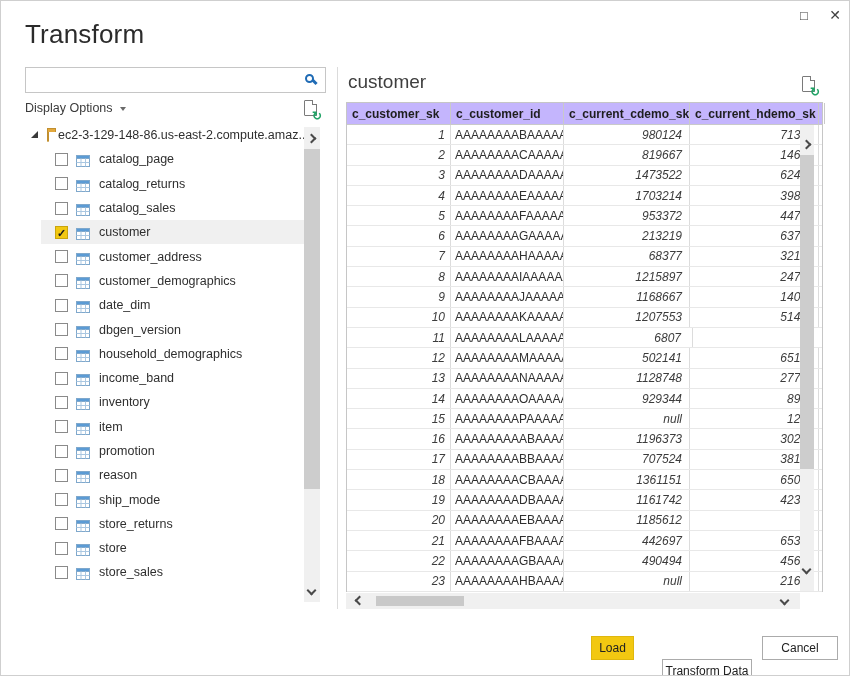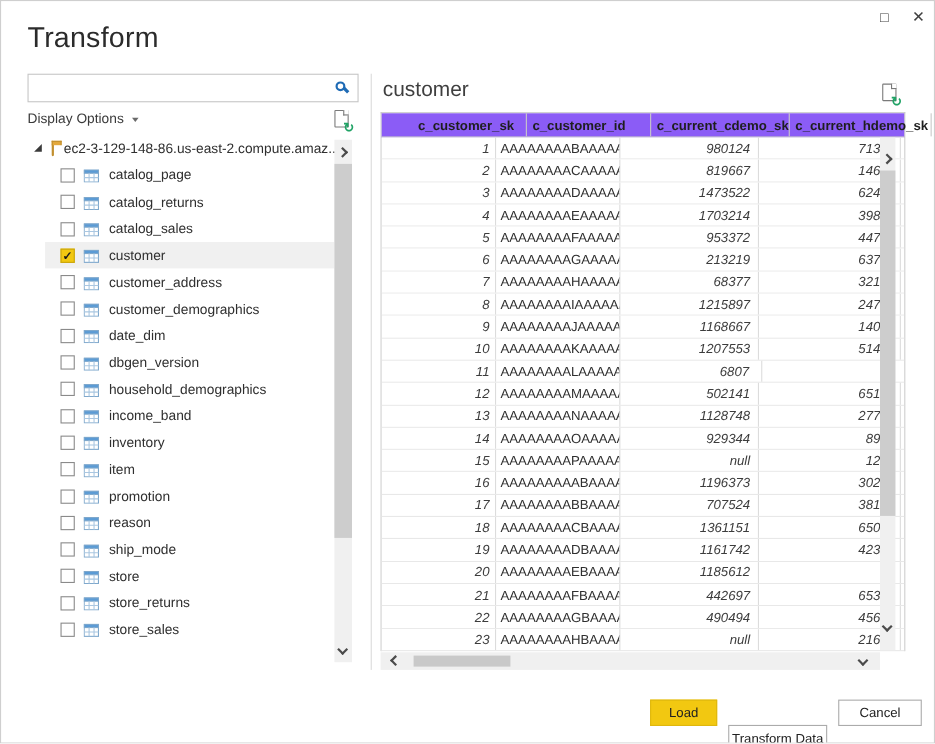--- a/index.html
+++ b/index.html
@@ -55,36 +55,36 @@
   .chev-down{transform:rotate(-45deg);}
   .chev-left{transform:rotate(45deg);}
   .chev-right{transform:rotate(225deg) scaleY(-1);transform:rotate(315deg) scaleX(1) ;transform:rotate(-135deg) scaleX(-1);transform:rotate(315deg);}
 
   .divider{position:absolute;left:336px;top:66px;width:1px;height:542px;background:#dbdbdb;}
 
   
   .preview-title{position:absolute;left:347px;top:70px;font-size:19px;font-weight:300;color:#3f3f3f;}
   .grid{position:absolute;left:345px;top:101px;width:477px;border:1px solid #c6c6c6;border-bottom:none;font-size:12px;}
   .tr{display:flex;height:20.3px;border-bottom:1px solid #e8e8e8;background:#fff;}
-  .tr.head{height:22px;background:#8b5cf6;border-bottom:1px solid #c9c9c9;padding-left:28px;}
+  .tr.head{height:22px;background:#c4b5fd;border-bottom:1px solid #c9c9c9;}
   .td{border-right:1px solid #dcdcdc;height:100%;display:flex;align-items:center;overflow:hidden;white-space:nowrap;}
   .tr.head .td{border-right:1px solid #c9c9c9;font-weight:bold;color:#1e1e1e;padding-left:5px;justify-content:flex-start;}
   .col0{width:104px;flex:0 0 104px;}
   .col1{width:113px;flex:0 0 113px;}
   .col2{width:126px;flex:0 0 126px;}
   .col3{width:129px;flex:0 0 129px;}
   .col4{flex:1 1 auto;border-right:none;}
   .tr:not(.head) .col0{justify-content:flex-end;padding-right:5px;font-style:italic;color:#3c3c3c;}
   .tr:not(.head) .col1{padding-left:4px;color:#2f2f2f;}
   .tr:not(.head) .col2{justify-content:flex-end;padding-right:7px;font-style:italic;color:#3c3c3c;}
   .tr:not(.head) .col3{justify-content:flex-end;padding-right:11px;font-style:italic;color:#3c3c3c;}
 
   
   .btn{position:absolute;height:24px;border:1px solid #ababab;background:#fff;color:#212121;font:12px "Liberation Sans",sans-serif;display:flex;align-items:center;justify-content:center;cursor:default;}
-  .btn-load{left:590px;top:635px;width:61px;background:var(--accent_yellow,#f2c811);border-color:#dfb70e;}
+  .btn-load{left:590px;top:635px;width:43px;background:var(--accent_yellow,#f2c811);border-color:#dfb70e;}
   .btn-transform{left:661px;top:658px;width:90px;}
   .btn-cancel{left:761px;top:635px;width:76px;}
 </style>
 </head>
 <body>
 
 <div class="dialog">
 
   <span class="win-btn win-max">□</span>
   <span class="win-btn win-close">✕</span>
@@ -279,32 +279,32 @@
         </div>
         <div class="tree-item">
           <span class="cb"></span>
           <span class="tbl-ic"><svg width="14" height="12" viewBox="0 0 14 12">
               <rect x="0.5" y="0.5" width="13" height="11" fill="#ffffff" stroke="#7fa8cc"></rect>
               <rect x="0.5" y="0.5" width="13" height="3" fill="#5B9BD5" stroke="#7fa8cc"></rect>
               <line x1="5" y1="3.5" x2="5" y2="11.5" stroke="#aac7e1"></line>
               <line x1="9.5" y1="3.5" x2="9.5" y2="11.5" stroke="#aac7e1"></line>
               <line x1="0.5" y1="7.5" x2="13.5" y2="7.5" stroke="#aac7e1"></line>
             </svg></span>
+          <span class="tree-lbl">store_returns</span>
+        </div>
+        <div class="tree-item">
+          <span class="cb"></span>
+          <span class="tbl-ic"><svg width="14" height="12" viewBox="0 0 14 12">
+              <rect x="0.5" y="0.5" width="13" height="11" fill="#ffffff" stroke="#7fa8cc"></rect>
+              <rect x="0.5" y="0.5" width="13" height="3" fill="#5B9BD5" stroke="#7fa8cc"></rect>
+              <line x1="5" y1="3.5" x2="5" y2="11.5" stroke="#aac7e1"></line>
+              <line x1="9.5" y1="3.5" x2="9.5" y2="11.5" stroke="#aac7e1"></line>
+              <line x1="0.5" y1="7.5" x2="13.5" y2="7.5" stroke="#aac7e1"></line>
+            </svg></span>
           <span class="tree-lbl">store</span>
-        </div>
-        <div class="tree-item">
-          <span class="cb"></span>
-          <span class="tbl-ic"><svg width="14" height="12" viewBox="0 0 14 12">
-              <rect x="0.5" y="0.5" width="13" height="11" fill="#ffffff" stroke="#7fa8cc"></rect>
-              <rect x="0.5" y="0.5" width="13" height="3" fill="#5B9BD5" stroke="#7fa8cc"></rect>
-              <line x1="5" y1="3.5" x2="5" y2="11.5" stroke="#aac7e1"></line>
-              <line x1="9.5" y1="3.5" x2="9.5" y2="11.5" stroke="#aac7e1"></line>
-              <line x1="0.5" y1="7.5" x2="13.5" y2="7.5" stroke="#aac7e1"></line>
-            </svg></span>
-          <span class="tree-lbl">store_returns</span>
         </div>
         <div class="tree-item">
           <span class="cb"></span>
           <span class="tbl-ic"><svg width="14" height="12" viewBox="0 0 14 12">
               <rect x="0.5" y="0.5" width="13" height="11" fill="#ffffff" stroke="#7fa8cc"></rect>
               <rect x="0.5" y="0.5" width="13" height="3" fill="#5B9BD5" stroke="#7fa8cc"></rect>
               <line x1="5" y1="3.5" x2="5" y2="11.5" stroke="#aac7e1"></line>
               <line x1="9.5" y1="3.5" x2="9.5" y2="11.5" stroke="#aac7e1"></line>
               <line x1="0.5" y1="7.5" x2="13.5" y2="7.5" stroke="#aac7e1"></line>
             </svg></span>

